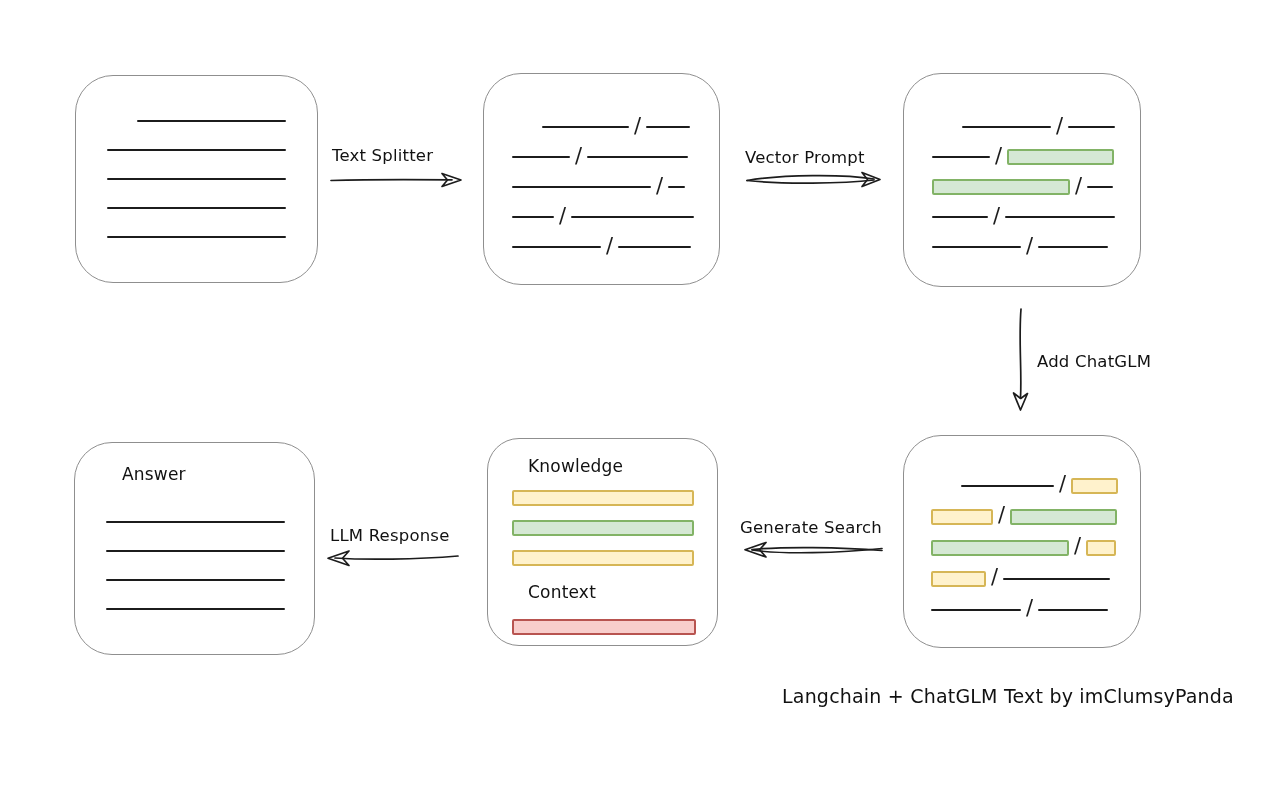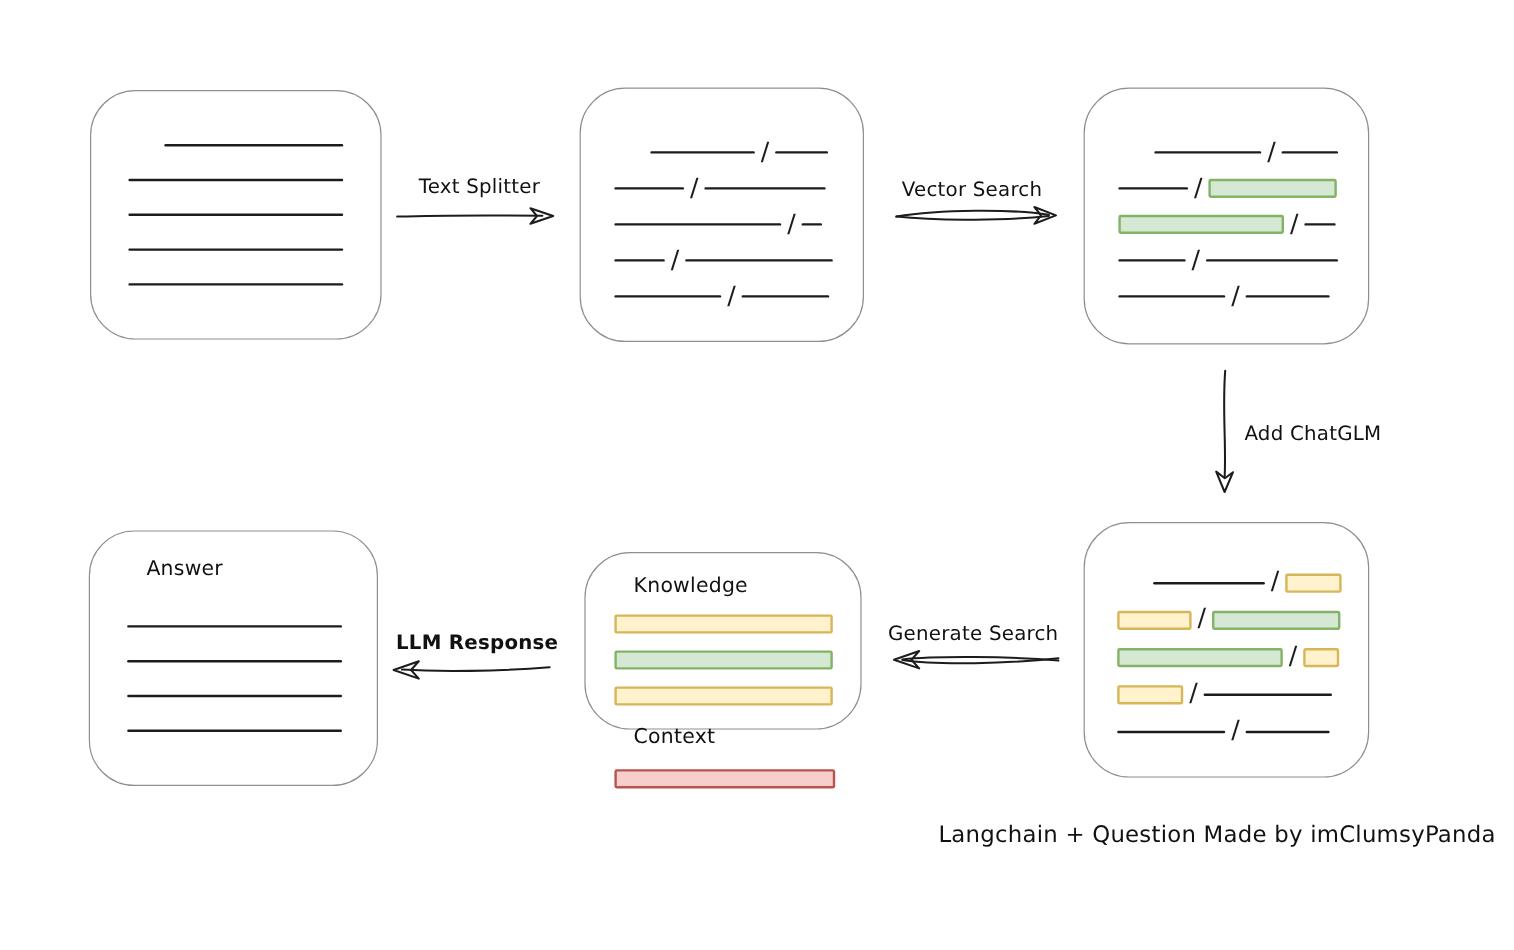--- a/index.html
+++ b/index.html
@@ -10,21 +10,21 @@
   .row{display:flex;align-items:center;}
   .seg-gap{display:inline-block;height:1px;flex:0 0 auto;}
   .seg-line{display:inline-block;height:2px;background:var(--ink,#1c1c1c);border-radius:1px;flex:0 0 auto;}
   .seg-slash{font-size:21px;line-height:21px;color:var(--ink,#1c1c1c);margin:0 5px;flex:0 0 auto;transform:translateY(-1px);}
   .seg-bar{display:inline-block;height:16px;border:2px solid;border-radius:2px;box-sizing:border-box;flex:0 0 auto;}
   .bar-green{background:var(--green-fill,#d5e8d4);border-color:var(--green-border,#82b366);}
   .bar-yellow{background:var(--yellow-fill,#fff2cc);border-color:var(--yellow-border,#d6b656);}
   .bar-red{background:var(--red-fill,#f8cecc);border-color:var(--red-border,#b85450);}
   .box-title{font-size:17px;font-weight:500;color:#111;letter-spacing:.2px;margin-left:16px;}
   .arrow-label{position:absolute;font-size:16.5px;font-weight:500;color:#111;white-space:nowrap;letter-spacing:.2px;}
-  .center{text-align:center;}
+  .center{text-align:left;}
   .arrow-svg{position:absolute;overflow:visible;}
   .arrow-svg path{stroke:var(--ink,#1c1c1c);stroke-width:1.7;fill:none;stroke-linecap:round;stroke-linejoin:round;}
   .caption{position:absolute;font-size:19px;font-weight:500;color:#111;white-space:nowrap;letter-spacing:.2px;}
 </style>
 </head>
 <body>
 
 <div class="canvas">
 
   <div class="box" style="left:75px;top:75px;width:243px;height:208px;">
@@ -134,21 +134,21 @@
           <span class="seg-line" style="width: 107px;"></span>
         </div>
         <div class="row" style="height: 31px;">
           <span class="seg-line" style="width: 90px;"></span>
           <span class="seg-slash">/</span>
           <span class="seg-line" style="width: 70px;"></span>
         </div>
       </div>
   </div>
 
-  <div class="box" style="left:487px;top:460px;width:231px;height:148px;">
+  <div class="box" style="left:487px;top:438px;width:231px;height:208px;border-radius:32px;">
     <div class="rows" style="padding:10px 0 0 24px;">
         <div class="row" style="height: 34px;">
           <span class="box-title">Knowledge</span>
         </div>
         <div class="row" style="height: 30px;">
           <span class="seg-bar bar-yellow" style="width: 182px;"></span>
         </div>
         <div class="row" style="height: 30px;">
           <span class="seg-bar bar-green" style="width: 182px;"></span>
         </div>
@@ -184,41 +184,41 @@
         </div>
       </div>
   </div>
 
   <div class="arrow-label center" style="left:332px;top:146px;width:135px;">Text Splitter</div>
   <svg class="arrow-svg" style="left:328px;top:170px;" width="140" height="20">
     <path d="M3,10.5 C40,9.3 95,9.5 124,9.8"></path>
     <path d="M114,3.5 L133,10 L114,16.5 L119.5,10 Z"></path>
   </svg>
 
-  <div class="arrow-label center" style="left:745px;top:148px;width:130px;">Vector Search</div>
+  <div class="arrow-label center" style="left:745px;top:148px;width:130px;">Vector Prompt</div>
   <svg class="arrow-svg" style="left:743px;top:168px;" width="145" height="22">
     <path d="M4,12.5 C40,6.5 100,6 131,11"></path>
     <path d="M4,12.5 C40,16.5 100,15.5 131,12"></path>
     <path d="M119,4.5 L137,11.5 L119,18.5 L124.5,11.5 Z"></path>
   </svg>
 
   <div class="arrow-label" style="left:1037px;top:352px;">Add ChatGLM</div>
   <svg class="arrow-svg" style="left:1008px;top:306px;" width="26" height="110">
     <path d="M13,3 C10.5,35 14,65 12.5,92"></path>
     <path d="M5.5,87 L12.5,104 L19.5,87.5 L12.7,92.5 Z"></path>
   </svg>
 
   <div class="arrow-label center" style="left:740px;top:518px;width:140px;">Generate Search</div>
   <svg class="arrow-svg" style="left:736px;top:538px;" width="150" height="22">
     <path d="M146,10.5 C105,15 45,16.5 16,12"></path>
     <path d="M146,12.5 C105,9 45,8.5 16,11.5"></path>
     <path d="M30,4.5 L9,11.8 L30,19 L23.5,11.8 Z"></path>
   </svg>
 
-  <div class="arrow-label center" style="left:330px;top:526px;width:122px;font-weight:bold;">LLM Response</div>
+  <div class="arrow-label center" style="left:330px;top:526px;width:122px;">LLM Response</div>
   <svg class="arrow-svg" style="left:321px;top:546px;" width="142" height="22">
     <path d="M137,10 C95,13.5 45,14 14,12"></path>
     <path d="M28,5 L7,12.3 L28,19.5 L21.5,12.3 Z"></path>
   </svg>
 
-  <div class="caption" style="left:782px;top:685px;">Langchain + Question Made by imClumsyPanda</div>
+  <div class="caption" style="left:782px;top:685px;">Langchain + ChatGLM Text by imClumsyPanda</div>
 
 </div>
 
 </body></html>

